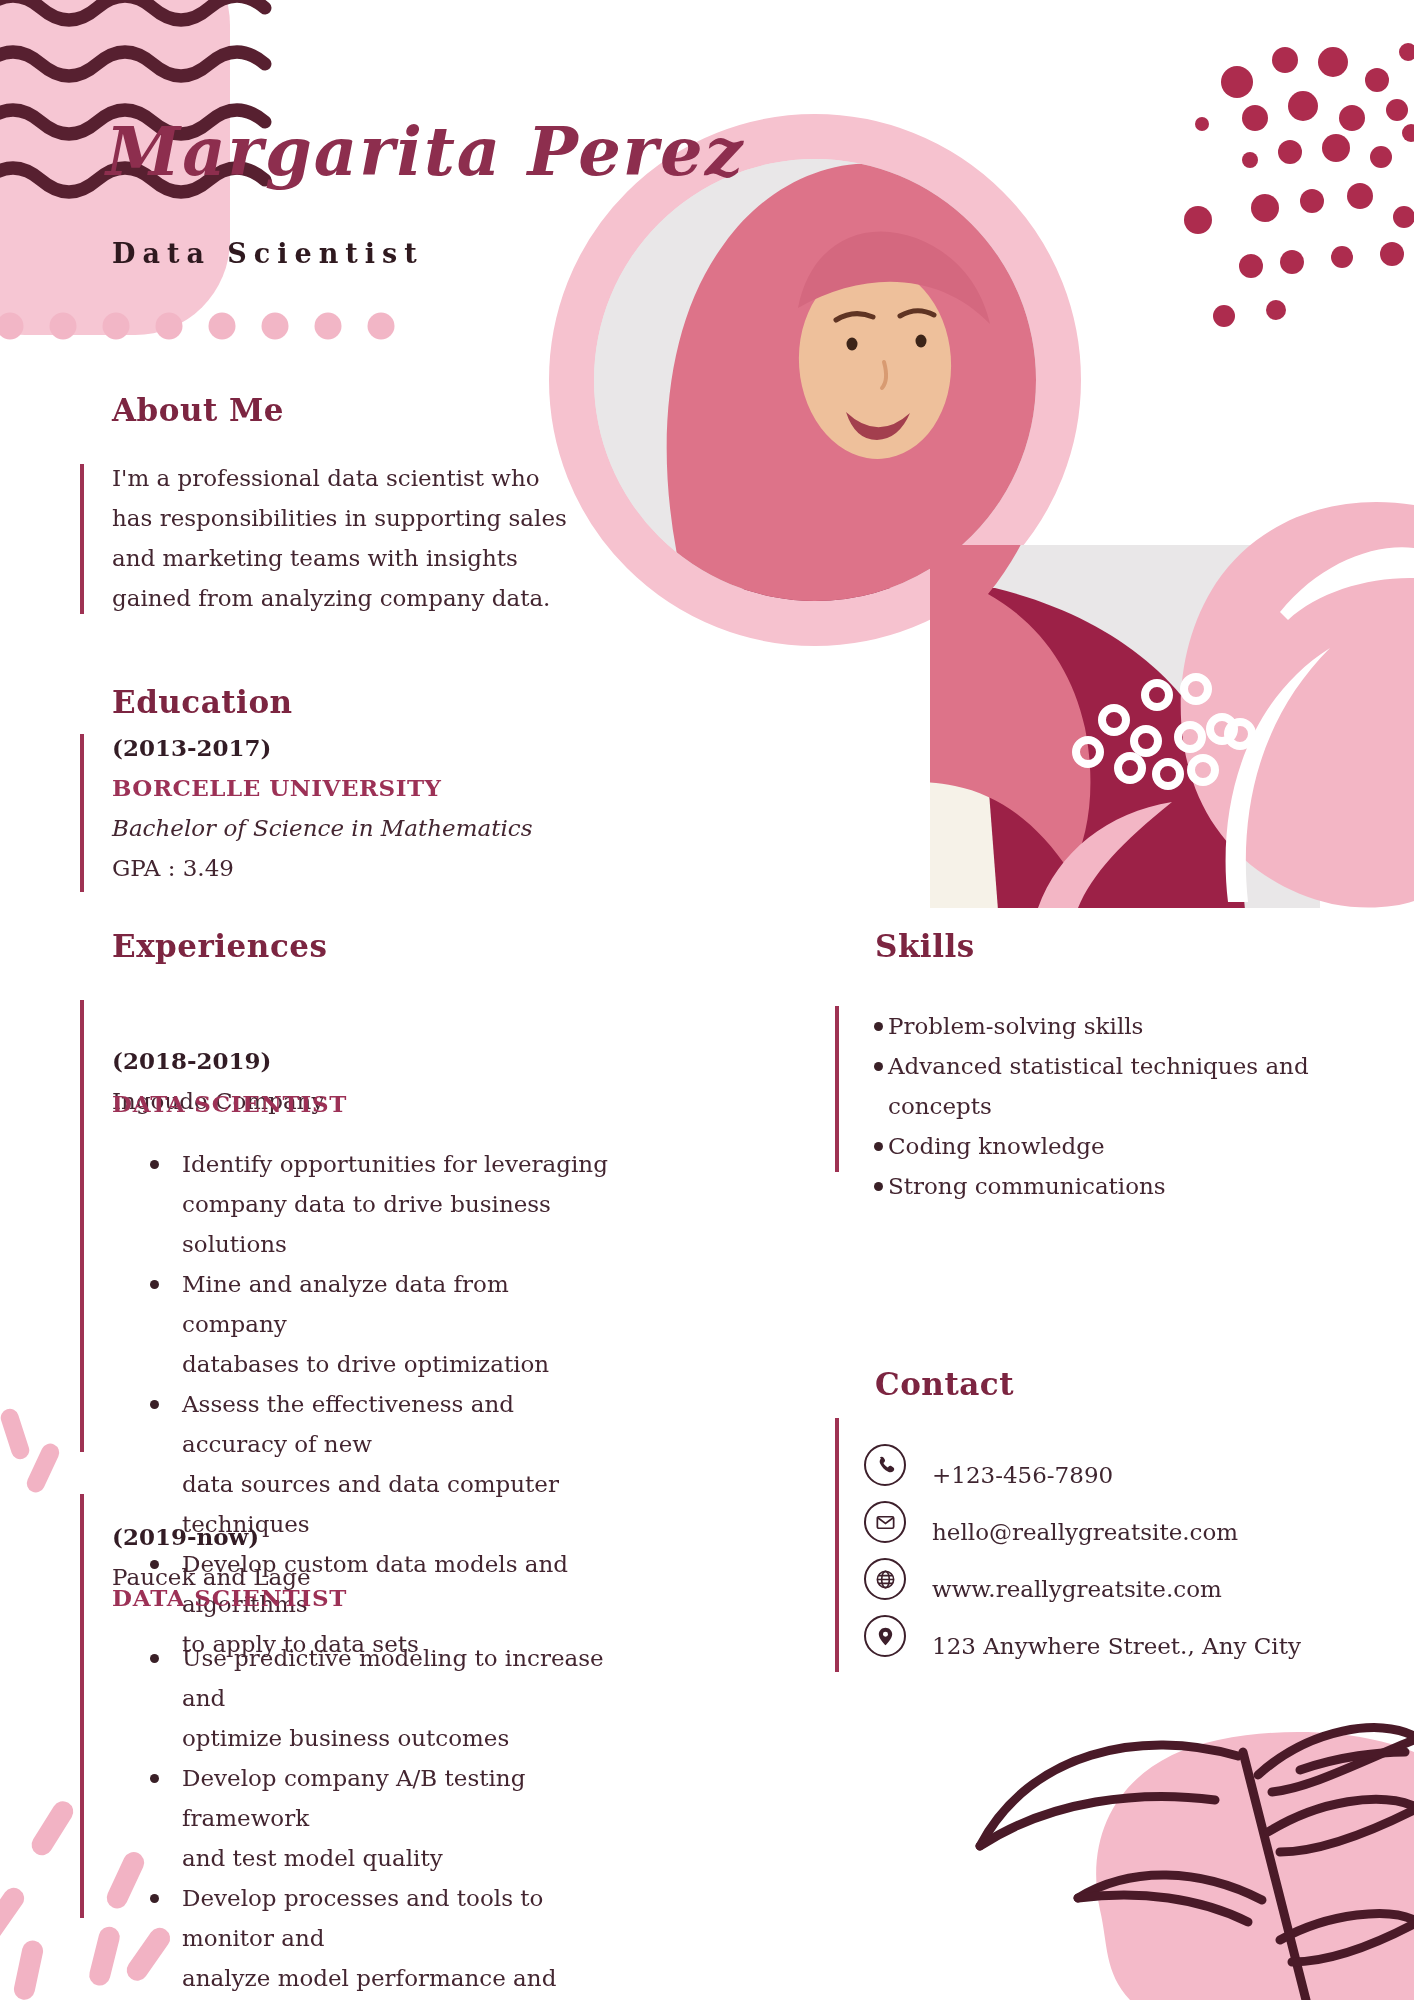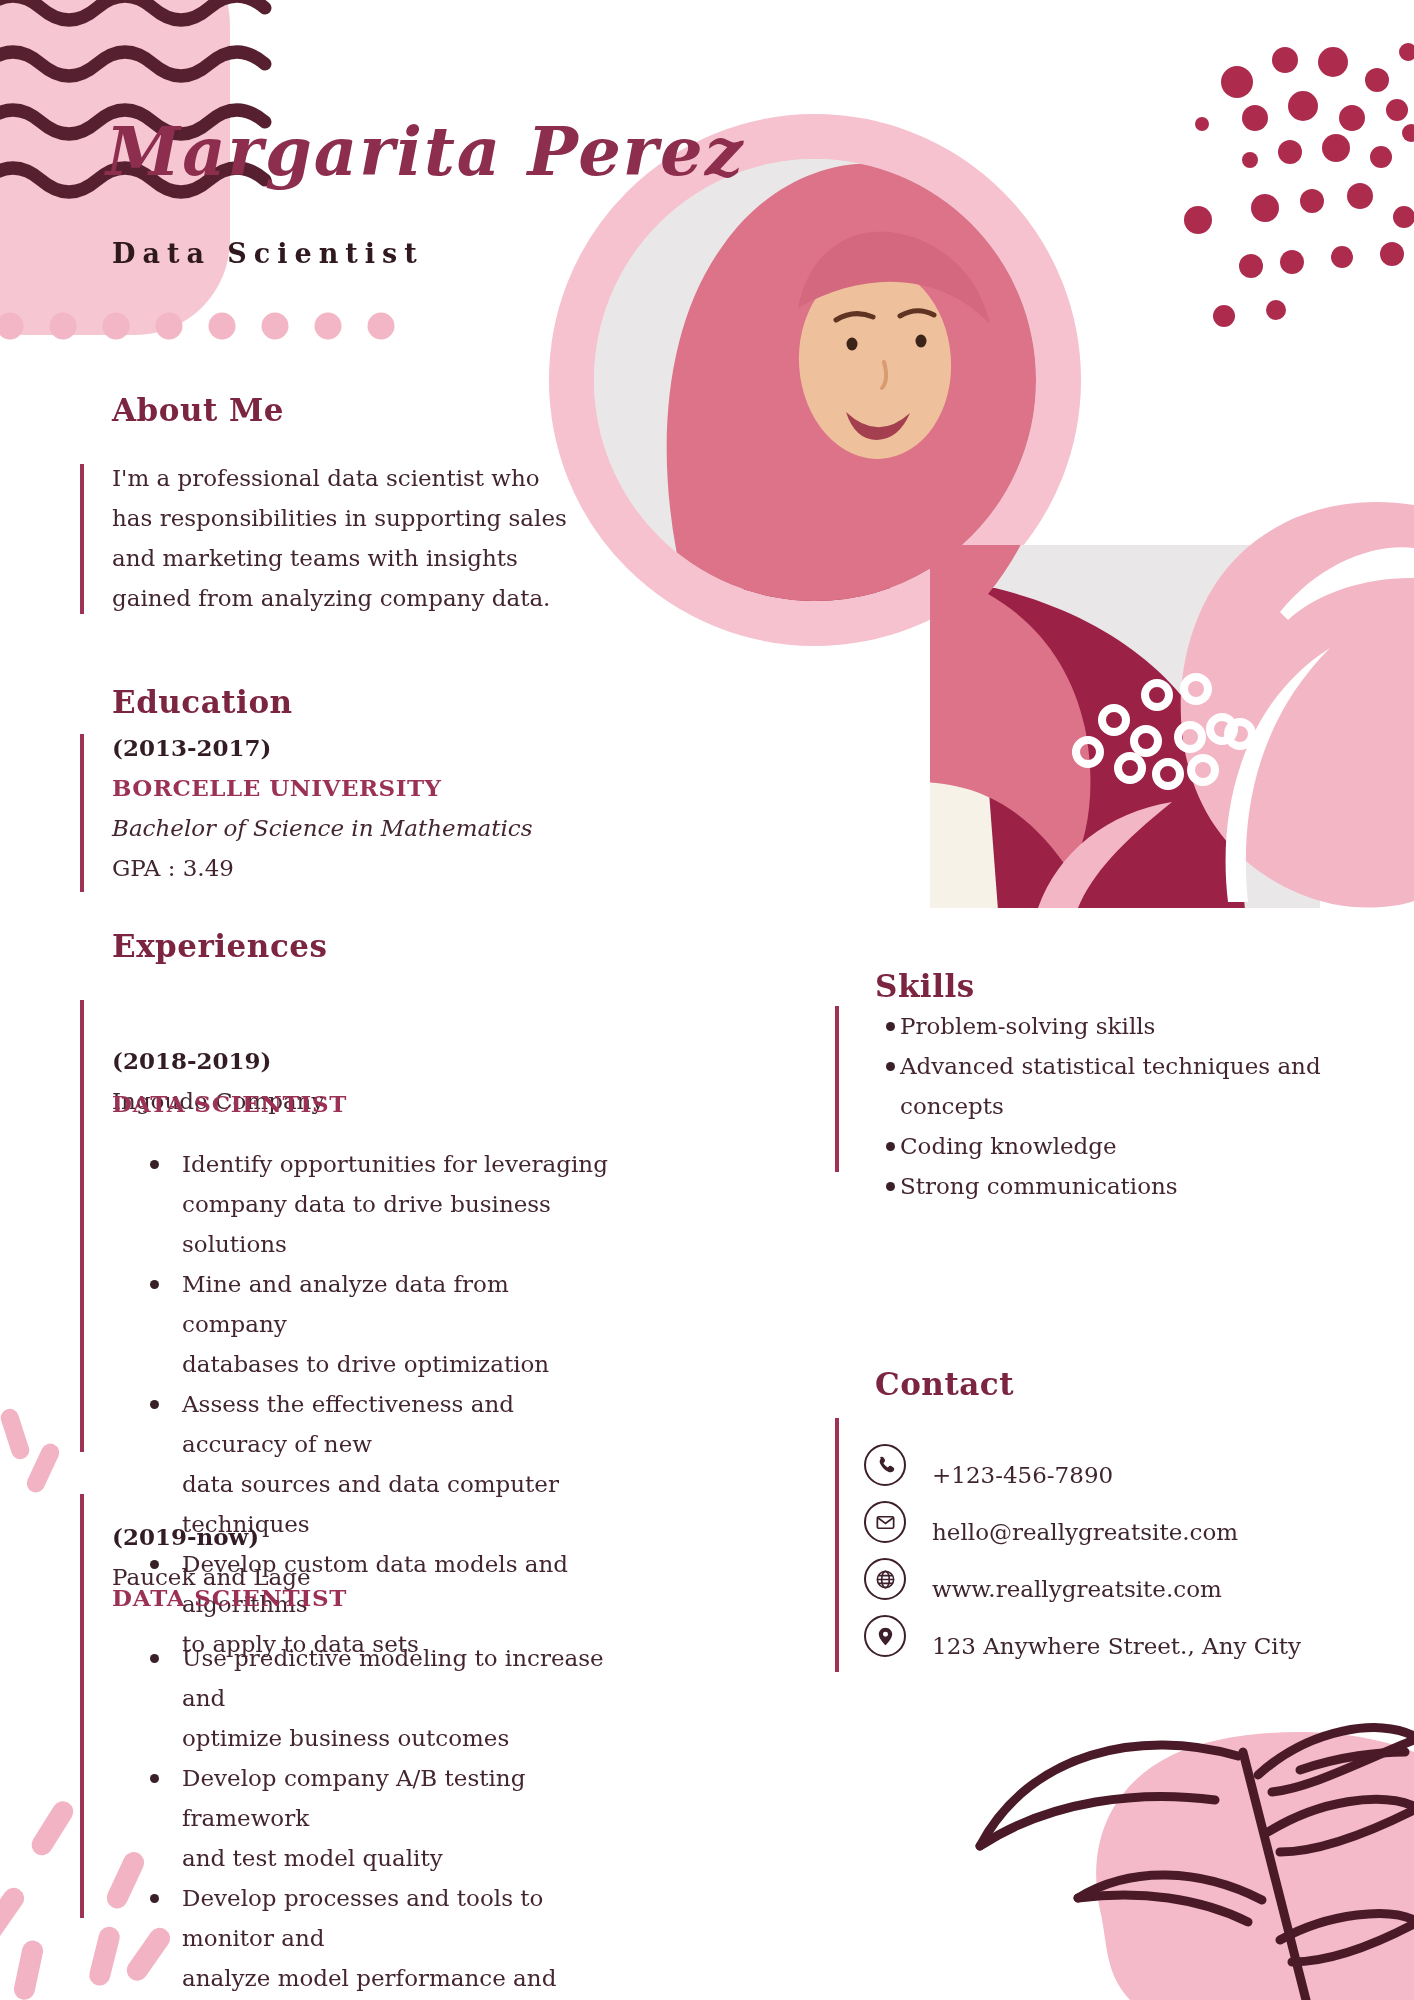--- a/index.html
+++ b/index.html
@@ -14,21 +14,21 @@
   .body-text{font-size:23px;line-height:40px;color:#432530;white-space:pre-line;}
   .stack{line-height:40px;font-size:23px;}
   .period{font-weight:bold;color:#331c25;}
   .company{color:#432530;}
   .role{font-weight:bold;color:#9c3156;letter-spacing:.8px;font-size:23px;}
   .degree{font-style:italic;}
   .school{font-weight:bold;color:#9c3156;letter-spacing:.5px;}
   ul.blist{list-style:none;margin:0;padding:0;font-size:23px;line-height:40px;}
   ul.blist li{position:relative;padding-left:70px;white-space:pre-line;}
   ul.blist li::before{content:"";position:absolute;left:38px;top:16px;width:9px;height:9px;border-radius:50%;background:#3a2027;}
-  ul.blist.right li{padding-left:48px;margin-left:12px;}
+  ul.blist.right li{padding-left:48px;}
   ul.blist.right li::before{left:34px;}
   .contact-list{display:flex;flex-direction:column;gap:15px;}
   .contact-row{display:flex;align-items:center;gap:26px;height:42px;}
   .cicon{width:42px;height:42px;border:2.5px solid #3d1f2b;border-radius:50%;
          display:flex;align-items:center;justify-content:center;flex:0 0 auto;box-sizing:border-box;}
   .cicon svg{width:23px;height:23px;}
   .cval{font-size:23px;color:#3f2530;margin-top:20px;}
 </style>
 </head>
 <body>
@@ -209,21 +209,21 @@
   <ul class="txt blist" style="left:112px;top:1638px;width:500px;">
     <li>Use predictive modeling to increase and
 optimize business outcomes</li>
     <li>Develop company A/B testing framework
 and test model quality</li>
     <li>Develop processes and tools to monitor and
 analyze model performance and data
 accuracy</li>
   </ul>
 
-  <div class="txt h2" style="left:875px;top:968px;">Skills</div>
+  <div class="txt h2" style="left:875px;top:928px;">Skills</div>
   <div class="vline" style="left:835px;top:1006px;height:166px;"></div>
   <ul class="txt blist right" style="left:840px;top:1006px;width:520px;">
     <li>Problem-solving skills</li>
     <li>Advanced statistical techniques and
 concepts</li>
     <li>Coding knowledge</li>
     <li>Strong communications</li>
   </ul>
 
   <div class="txt h2" style="left:875px;top:1366px;">Contact</div>

